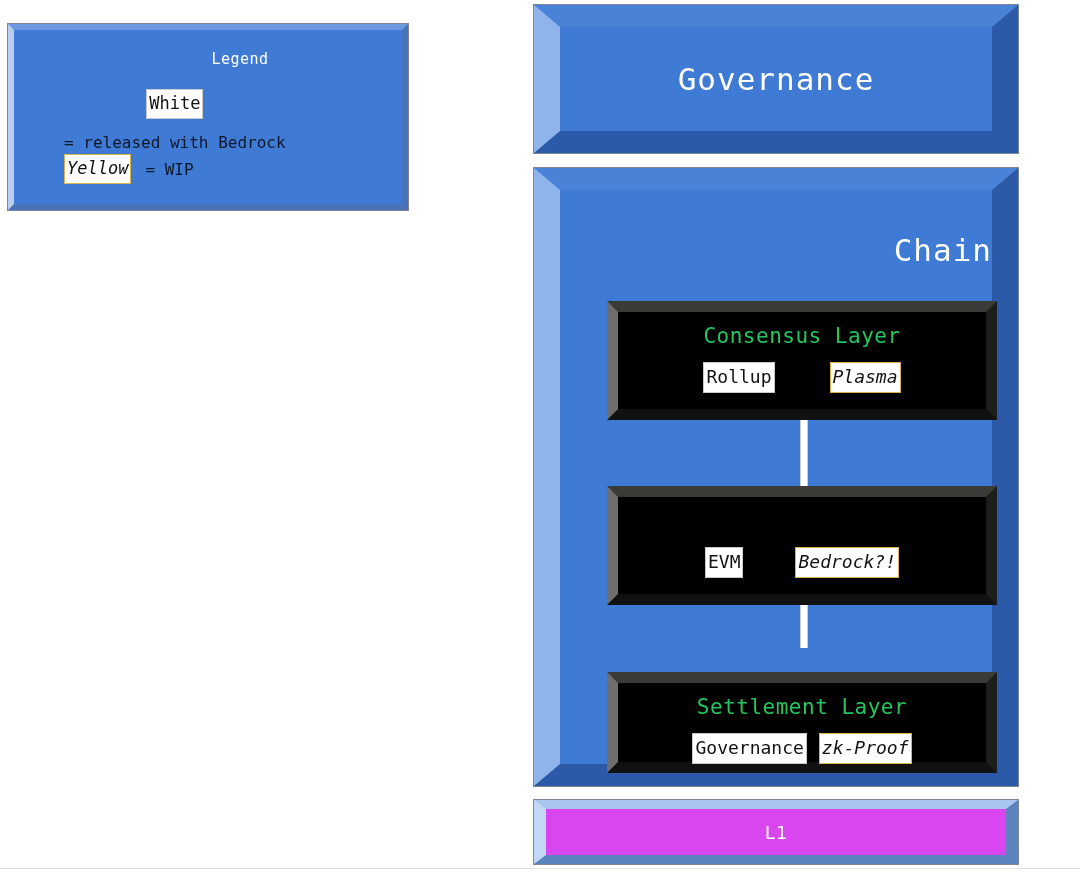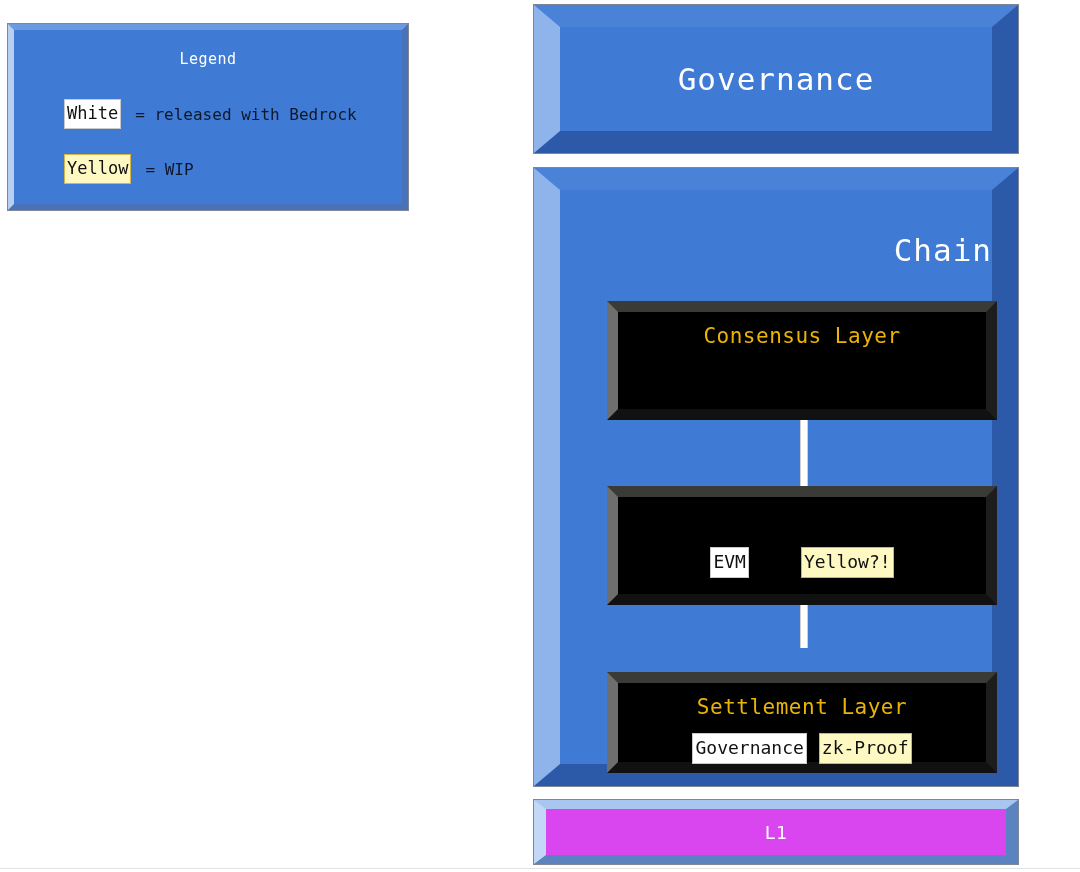--- a/index.html
+++ b/index.html
@@ -67,47 +67,49 @@
   }
   #legend-title {
     position: absolute;
     left: 0;
     top: 20px;
     width: 100%;
     text-align: center;
     color: #ffffff;
     font-size: 15px;
     letter-spacing: 0.5px;
+    padding-left: 32px;
   }
   .legend-row {
     position: absolute;
     left: 50px;
     display: flex;
     align-items: center;
     gap: 14px;
   }
-  #legend-row-white { top: 69px; }
+  #legend-row-white { top: 59px; flex-direction: column; }
   #legend-row-yellow { top: 124px; }
 
   .chip {
     display: inline-block;
     color: #111111;
     font-size: 17px;
     line-height: 1;
     padding: 5px 2px 6px 2px;
     letter-spacing: 0px;
     box-sizing: border-box;
   }
   .chip.white {
     background: #ffffff;
     border: 1px solid #c9c9c9;
   }
   .chip.yellow {
-    background: #fef9c3;
+    background: #ffffff;
     border: 1px solid #d8b44a;
+    font-style: italic;
   }
   .legend-desc {
     color: #0f172a;
     font-size: 16px;
     white-space: pre;
   }
 
   
   #governance-box {
     left: 534px;
@@ -166,21 +168,21 @@
   #consensus-layer { top: 111px; height: 119px; }
   #execution-layer { top: 296px; height: 119px; }
   #settlement-layer { top: 482px; height: 101px; }
 
   .layer-title {
     position: absolute;
     left: 0;
     top: 12px;
     width: 100%;
     text-align: center;
-    color: #eab308;
+    color: #22c55e;
     font-size: 21px;
     letter-spacing: 0.5px;
   }
   .layer-chips {
     position: absolute;
     left: 0;
     top: 50px;
     width: 100%;
     display: flex;
     justify-content: center;
@@ -251,28 +253,32 @@
 
   <div class="bevel-blue" id="governance-box">
     <div id="governance-label">Governance</div>
   </div>
 
   <div class="bevel-blue" id="chain-box">
     <div id="chain-label">Chain</div>
 
     <div class="layer-box" id="consensus-layer">
       <div class="layer-title">Consensus Layer</div>
+      <div class="layer-chips" id="consensus-chips">
+        <span class="chip white">Rollup</span>
+        <span class="chip yellow">Plasma</span>
+      </div>
     </div>
 
     <div class="connector" id="connector-consensus-execution"></div>
 
     <div class="layer-box" id="execution-layer">
       <div class="layer-chips" id="execution-chips">
         <span class="chip white">EVM</span>
-        <span class="chip yellow">Yellow?!</span>
+        <span class="chip yellow">Bedrock?!</span>
       </div>
     </div>
 
     <div class="connector" id="connector-execution-settlement"></div>
 
     <div class="layer-box" id="settlement-layer">
       <div class="layer-title">Settlement Layer</div>
       <div class="layer-chips" id="settlement-chips">
         <span class="chip white">Governance</span>
         <span class="chip yellow">zk-Proof</span>

